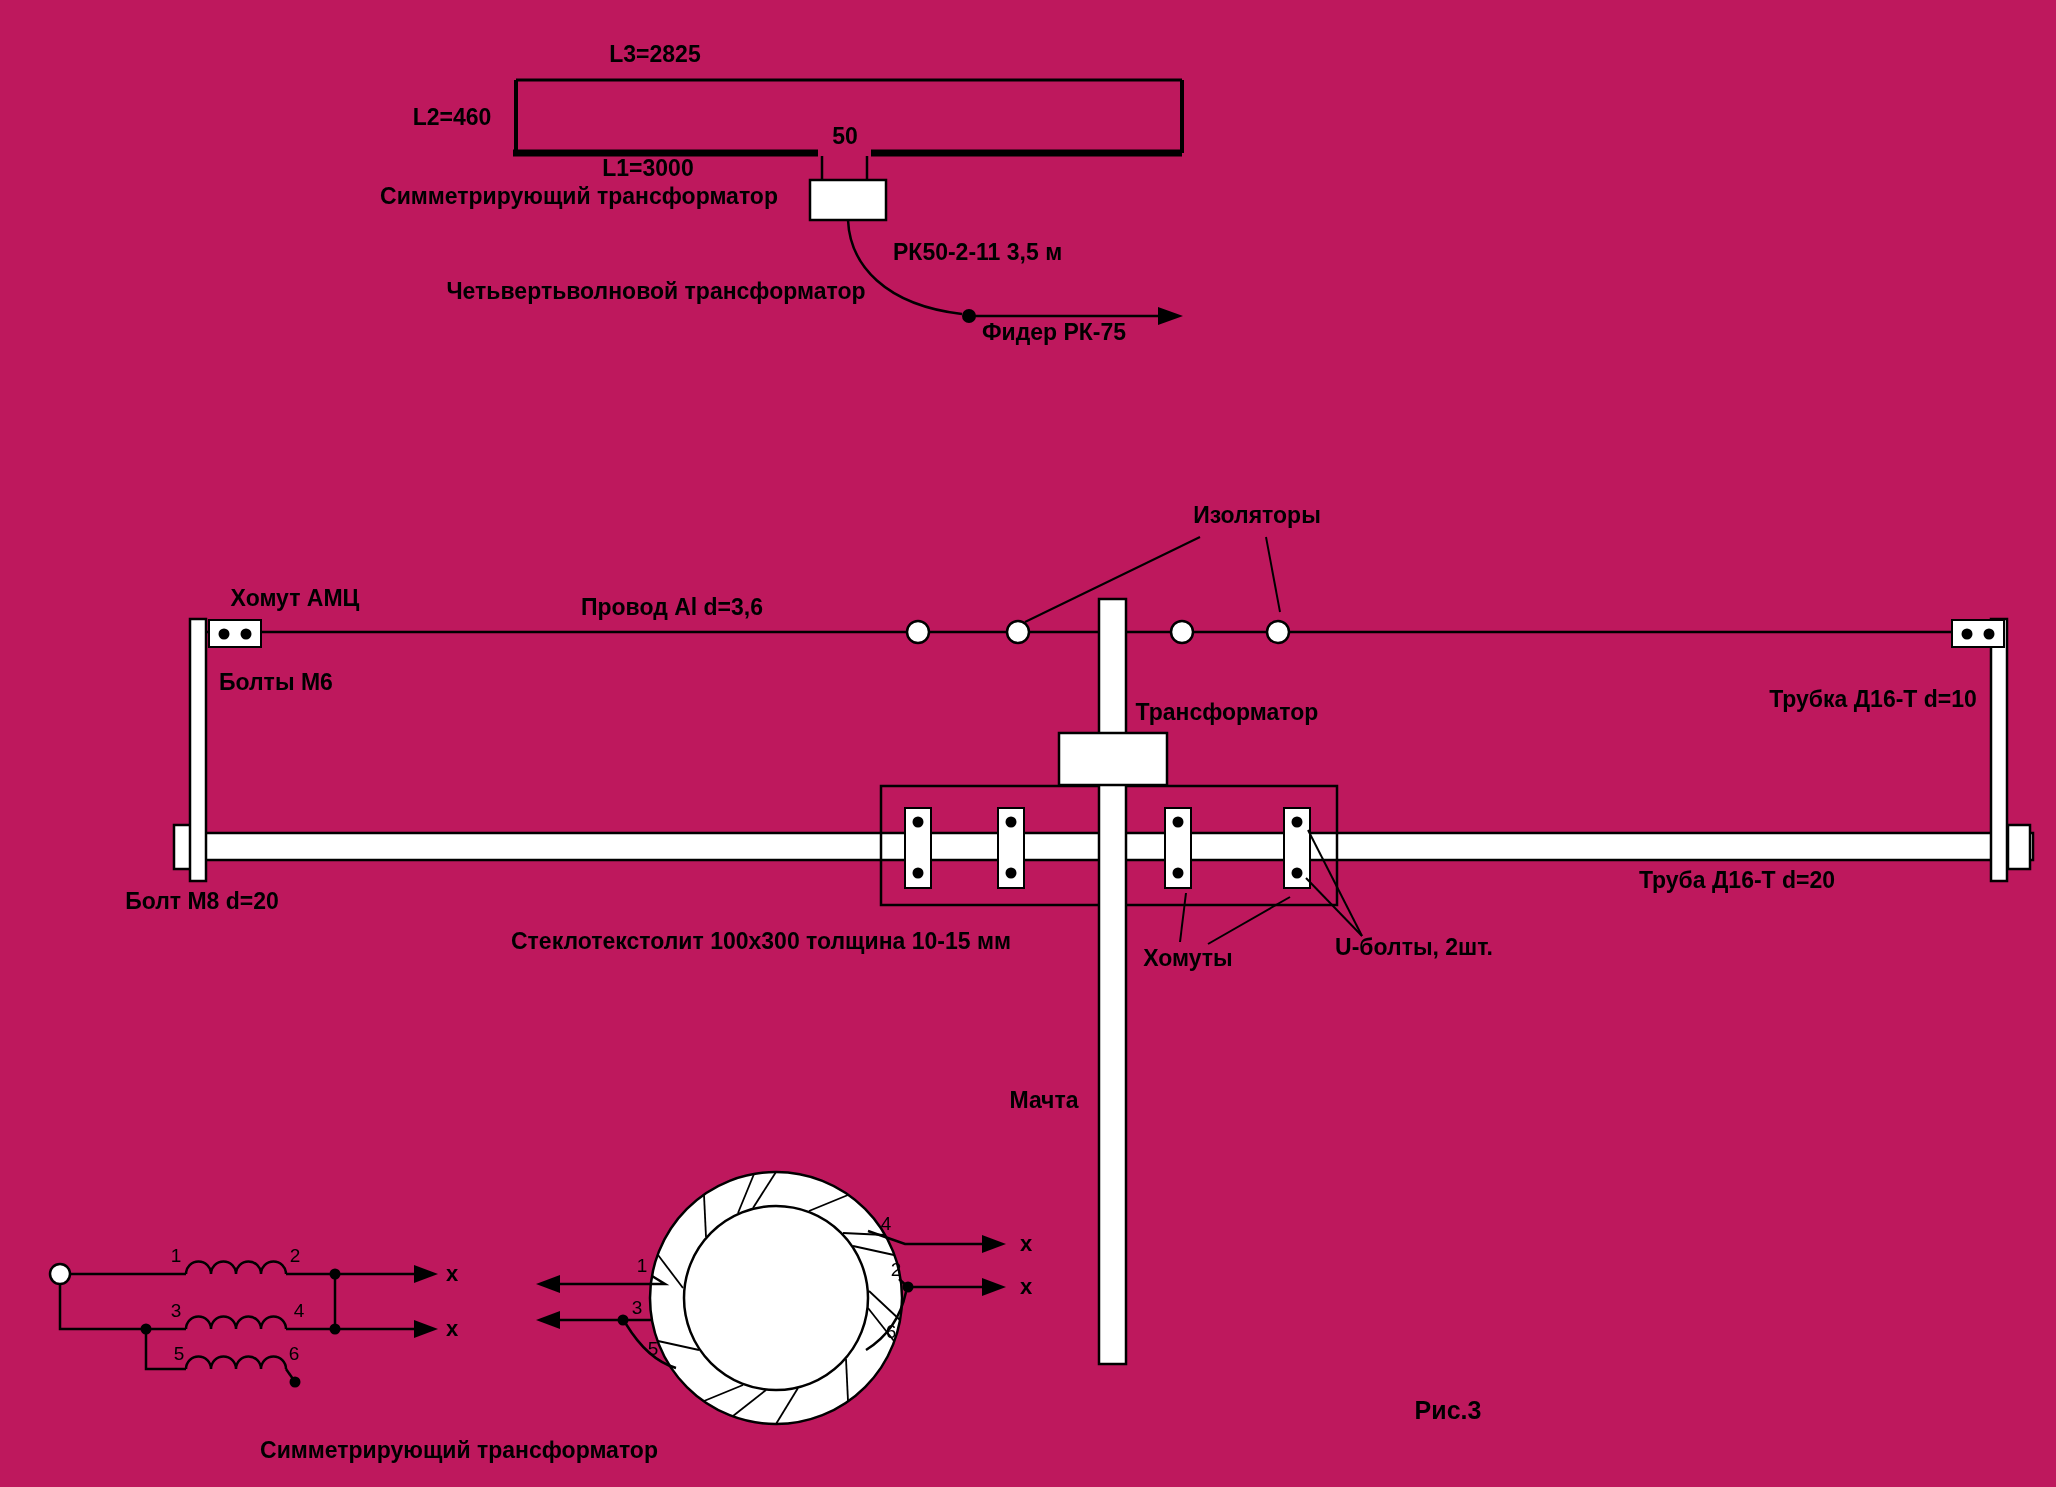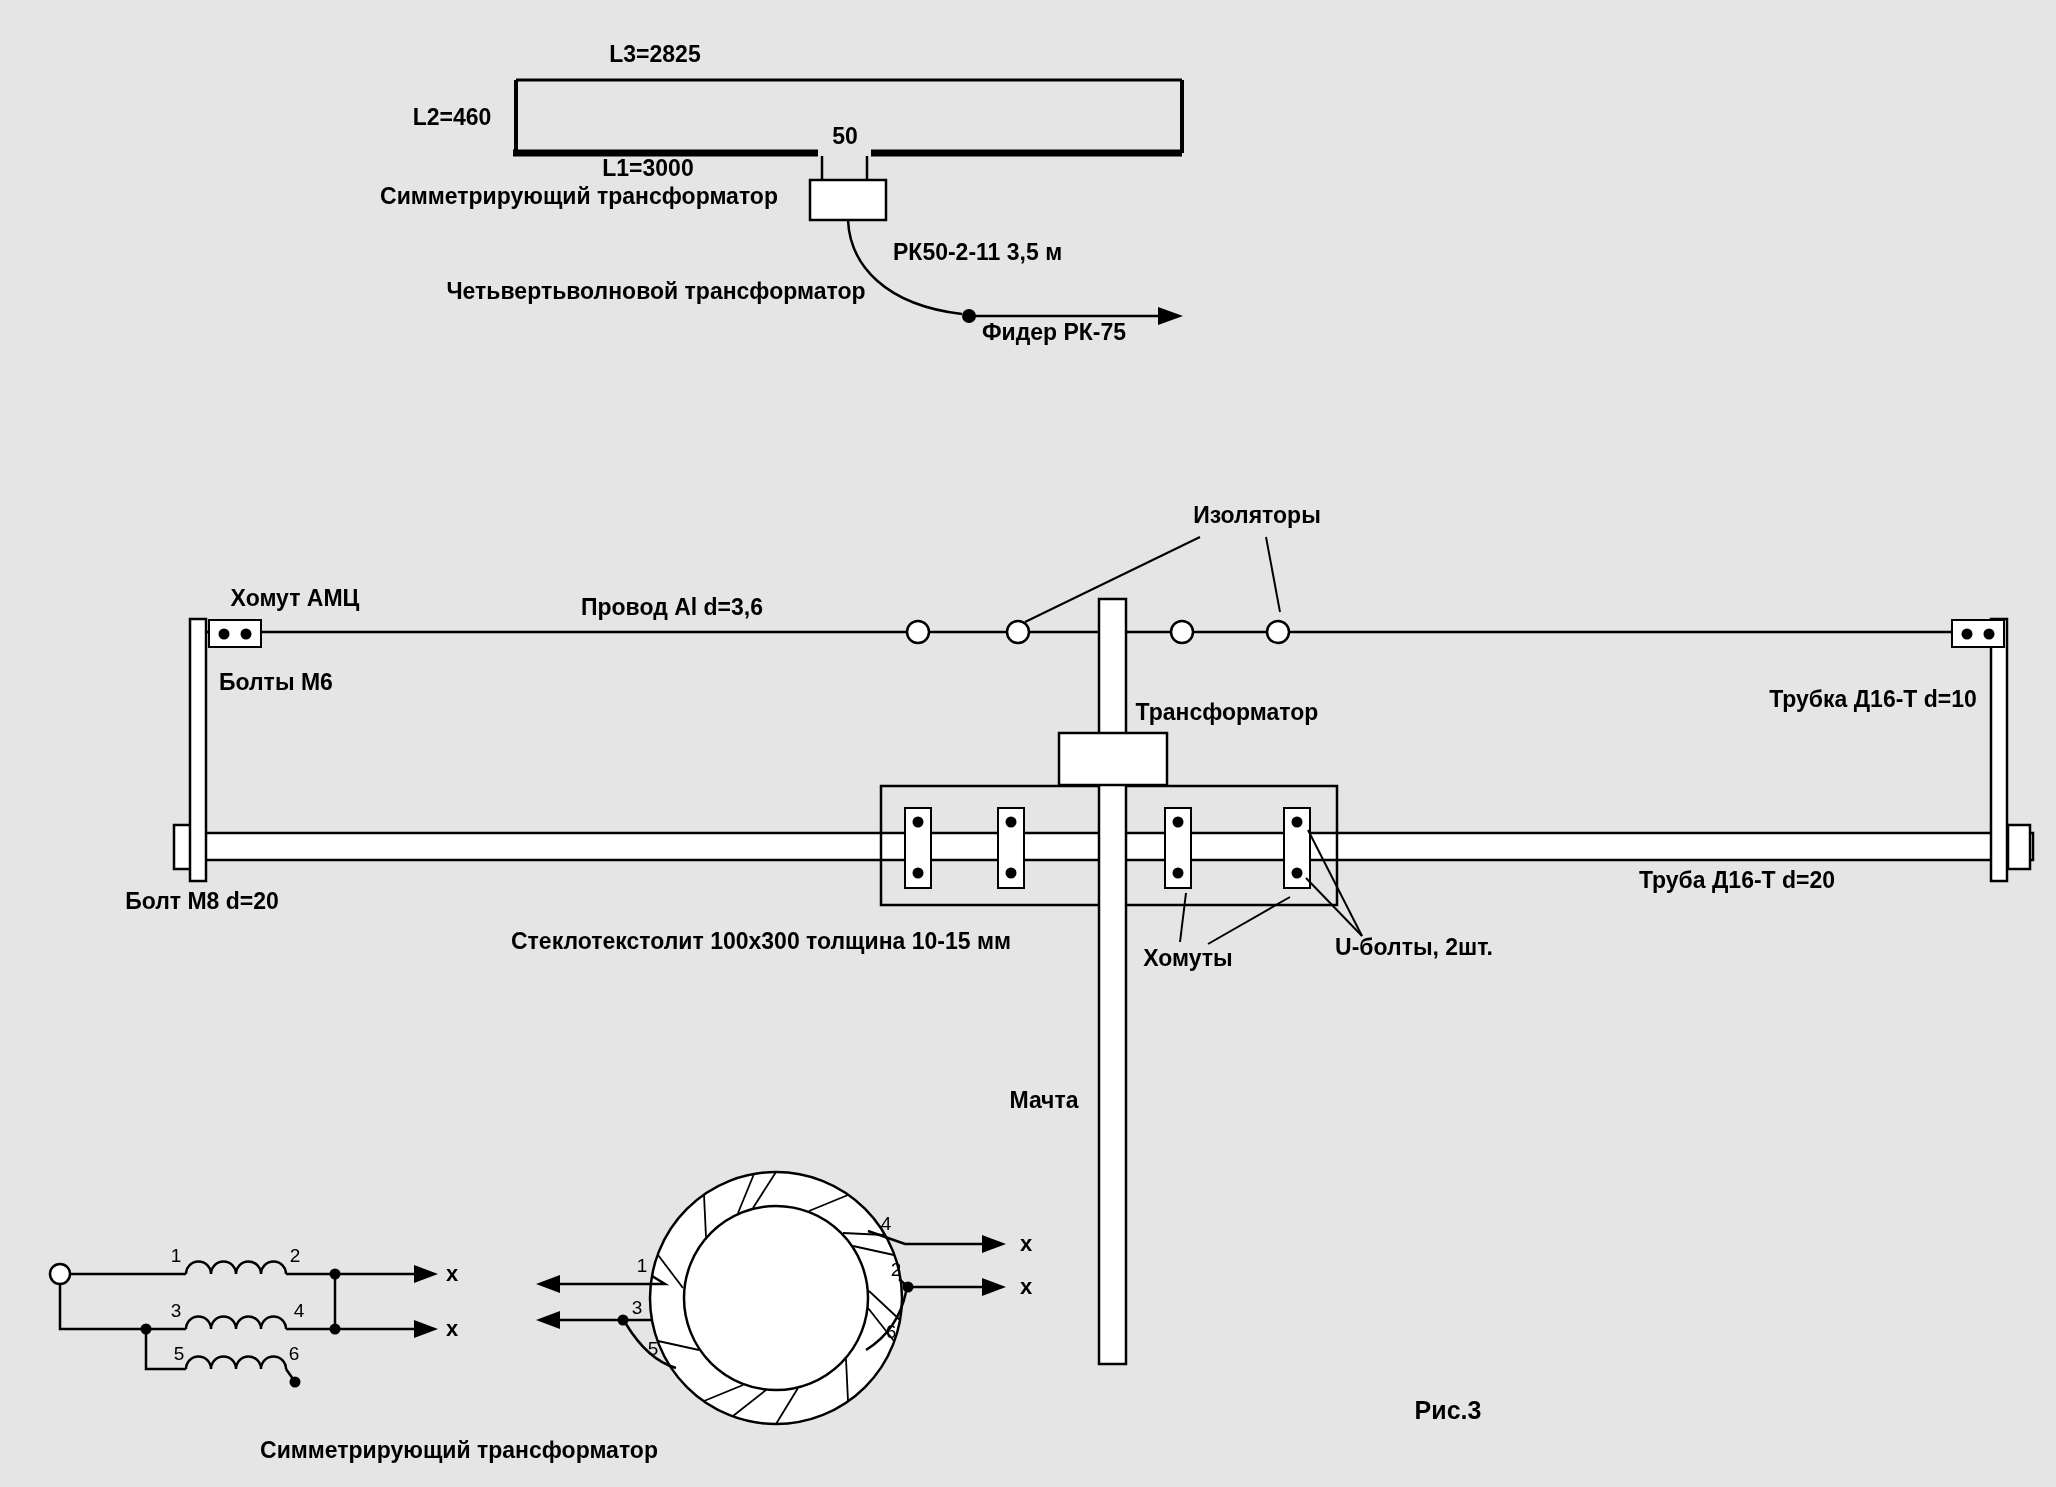--- a/index.html
+++ b/index.html
@@ -1,16 +1,16 @@
 <!DOCTYPE html>
 <html><head>
 <meta charset="utf-8">
 <style>
   html,body{margin:0;padding:0;background:#ffffff;}
-  .canvas{position:relative;width:2056px;height:1487px;background:#e5e5e5;overflow:hidden;}
+  .canvas{position:relative;width:2056px;height:1487px;background:#be185d;overflow:hidden;}
   svg{display:block;}
   .lbl{font-family:"Liberation Sans",sans-serif;font-weight:bold;font-size:23px;fill:#000;}
   .num{font-family:"Liberation Sans",sans-serif;font-weight:normal;font-size:19px;fill:#000;}
   .xlbl{font-family:"Liberation Sans",sans-serif;font-weight:bold;font-size:22px;fill:#000;}
   .cap{font-family:"Liberation Sans",sans-serif;font-weight:bold;font-size:25px;fill:#000;}
   .ln{stroke:#000;fill:none;}
 </style>
 </head>
 <body>
 

